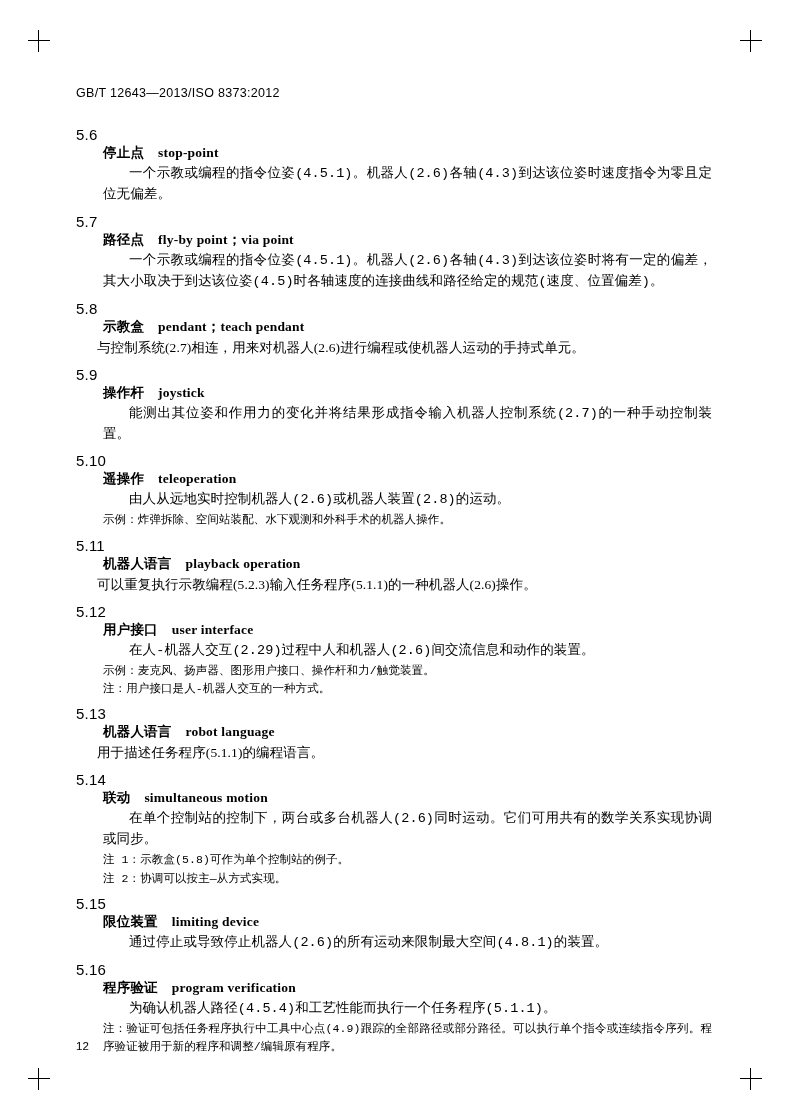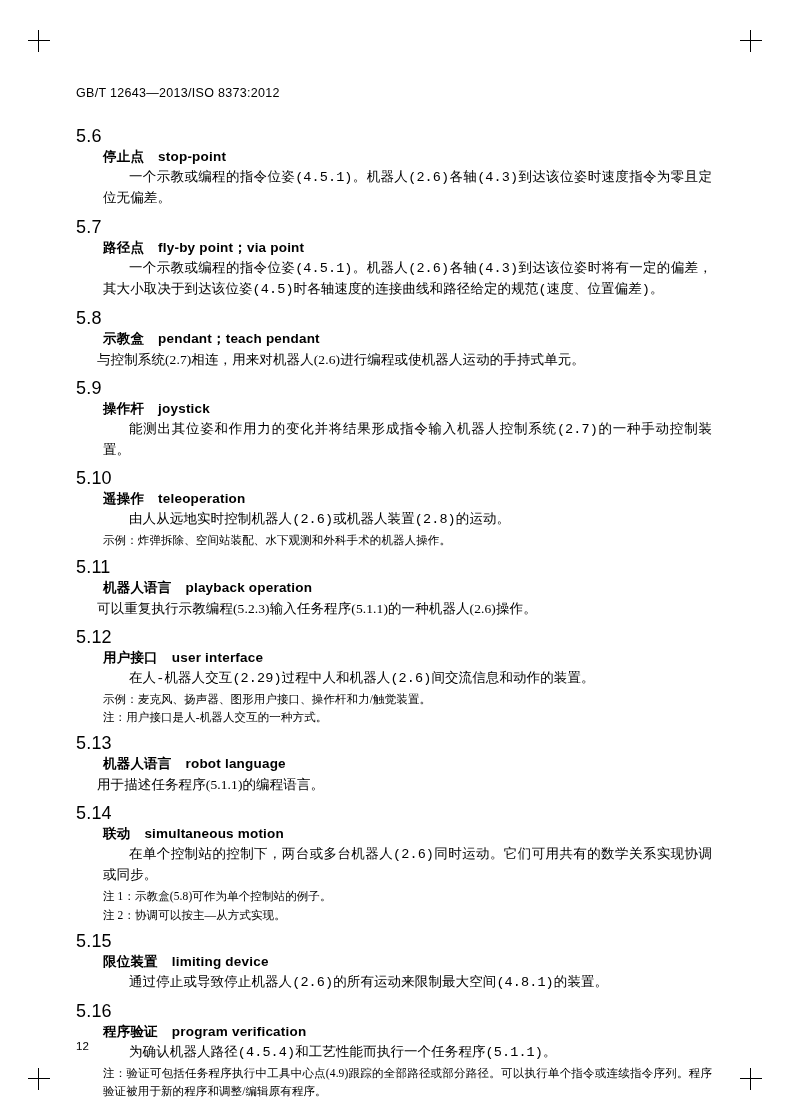--- a/index.html
+++ b/index.html
@@ -31,30 +31,30 @@
   }
   .header {
     font-family: "Liberation Sans", sans-serif;
     font-size: 12.5px;
     letter-spacing: 0.3px;
     margin-bottom: 26px;
     white-space: nowrap;
   }
   .clause-num {
     font-family: "Liberation Sans", sans-serif;
-    font-size: 18px;
+    font-size: 15px;
     margin-top: 7px;
     margin-bottom: 1px;
     letter-spacing: 0.2px;
   }
   .term-line {
     margin-left: 27px;
     font-size: 13.5px;
     font-weight: bold;
-    font-family: Liberation Sans, sans-serif;
+    font-family: Liberation Serif, serif;
     margin-bottom: 2px;
     letter-spacing: 0.2px;
   }
   .term-line .en {
     margin-left: 14px;
   }
   .def {
     margin-left: 21px;
     font-size: 13.5px;
     line-height: 1.55;
@@ -72,20 +72,21 @@
     margin-left: 27px;
     font-size: 11.5px;
     line-height: 1.6;
     text-align: justify;
     letter-spacing: 0.1px;
   }
   .note.hang {
     padding-left: 27px;
     margin-left: 0;
     text-indent: 0;
+    font-family: Liberation Mono, monospace;
   }
   .pagenum {
     position: absolute;
     left: 76px;
     top: 1040px;
     font-family: "Liberation Sans", sans-serif;
     font-size: 11.5px;
     text-align: right;
   }
   .crop-mark {

